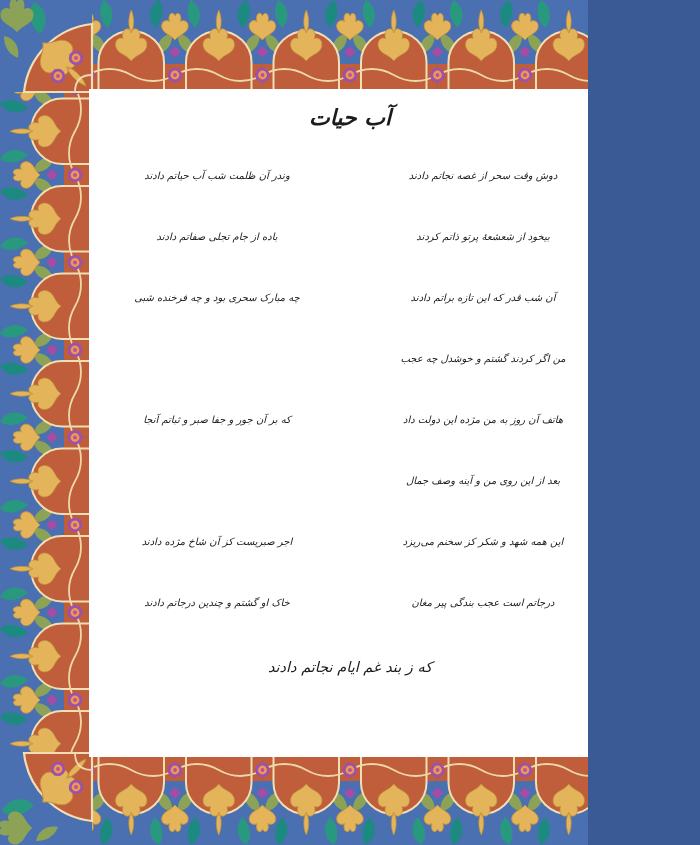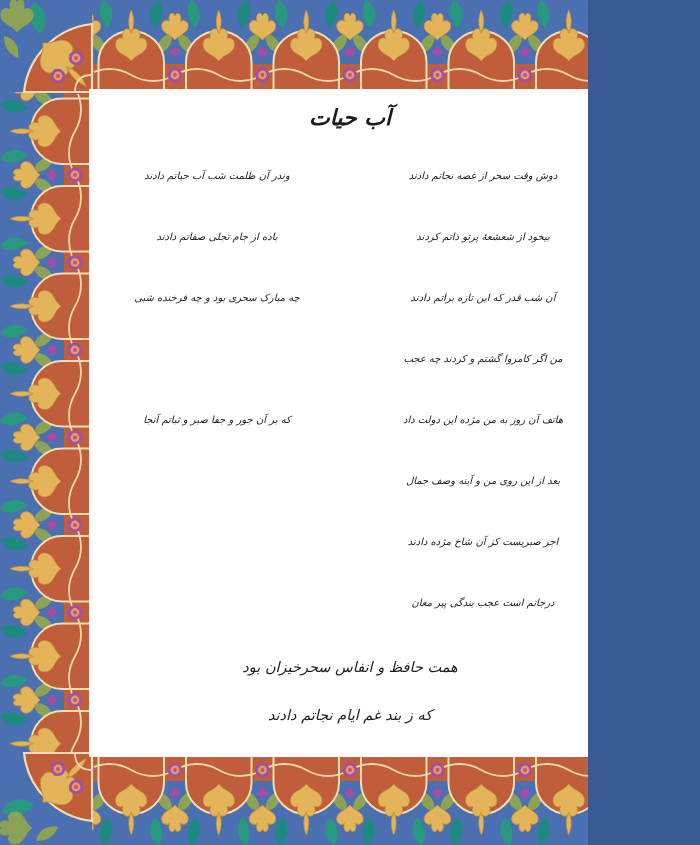--- a/index.html
+++ b/index.html
@@ -167,35 +167,36 @@
     </div>
     <div class="couplet">
       <div class="hemistich">بیخود از شعشعهٔ پرتو ذاتم کردند</div>
       <div class="hemistich">باده از جام تجلی صفاتم دادند</div>
     </div>
     <div class="couplet">
       <div class="hemistich">آن شب قدر که این تازه براتم دادند</div>
       <div class="hemistich">چه مبارک سحری بود و چه فرخنده شبی</div>
     </div>
     <div class="couplet">
-      <div class="hemistich">من اگر کامروا گشتم و کردند چه عجب</div>
+      <div class="hemistich">من اگر کردند گشتم و خوشدل چه عجب</div>
     </div>
     <div class="couplet">
       <div class="hemistich">هاتف آن روز به من مژده این دولت داد</div>
       <div class="hemistich">که بر آن جور و جفا صبر و ثباتم آنجا</div>
     </div>
     <div class="couplet">
       <div class="hemistich">بعد از این روی من و آینه وصف جمال</div>
     </div>
     <div class="couplet">
+      <div class="hemistich">این همه شهد و شکر کز سخنم می‌ریزد</div>
       <div class="hemistich">اجر صبریست کز آن شاخ مژده دادند</div>
     </div>
     <div class="couplet">
       <div class="hemistich">درجاتم است عجب بندگی پیر مغان</div>
+      <div class="hemistich">خاک او گشتم و چندین درجاتم دادند</div>
     </div>
 
     <div class="closing">
-      <div class="closing-line">همت حافظ و انفاس سحرخیزان بود</div>
       <div class="closing-line">که ز بند غم ایام نجاتم دادند</div>
     </div>
   </div>
 
 </div>
 
 </body></html>

